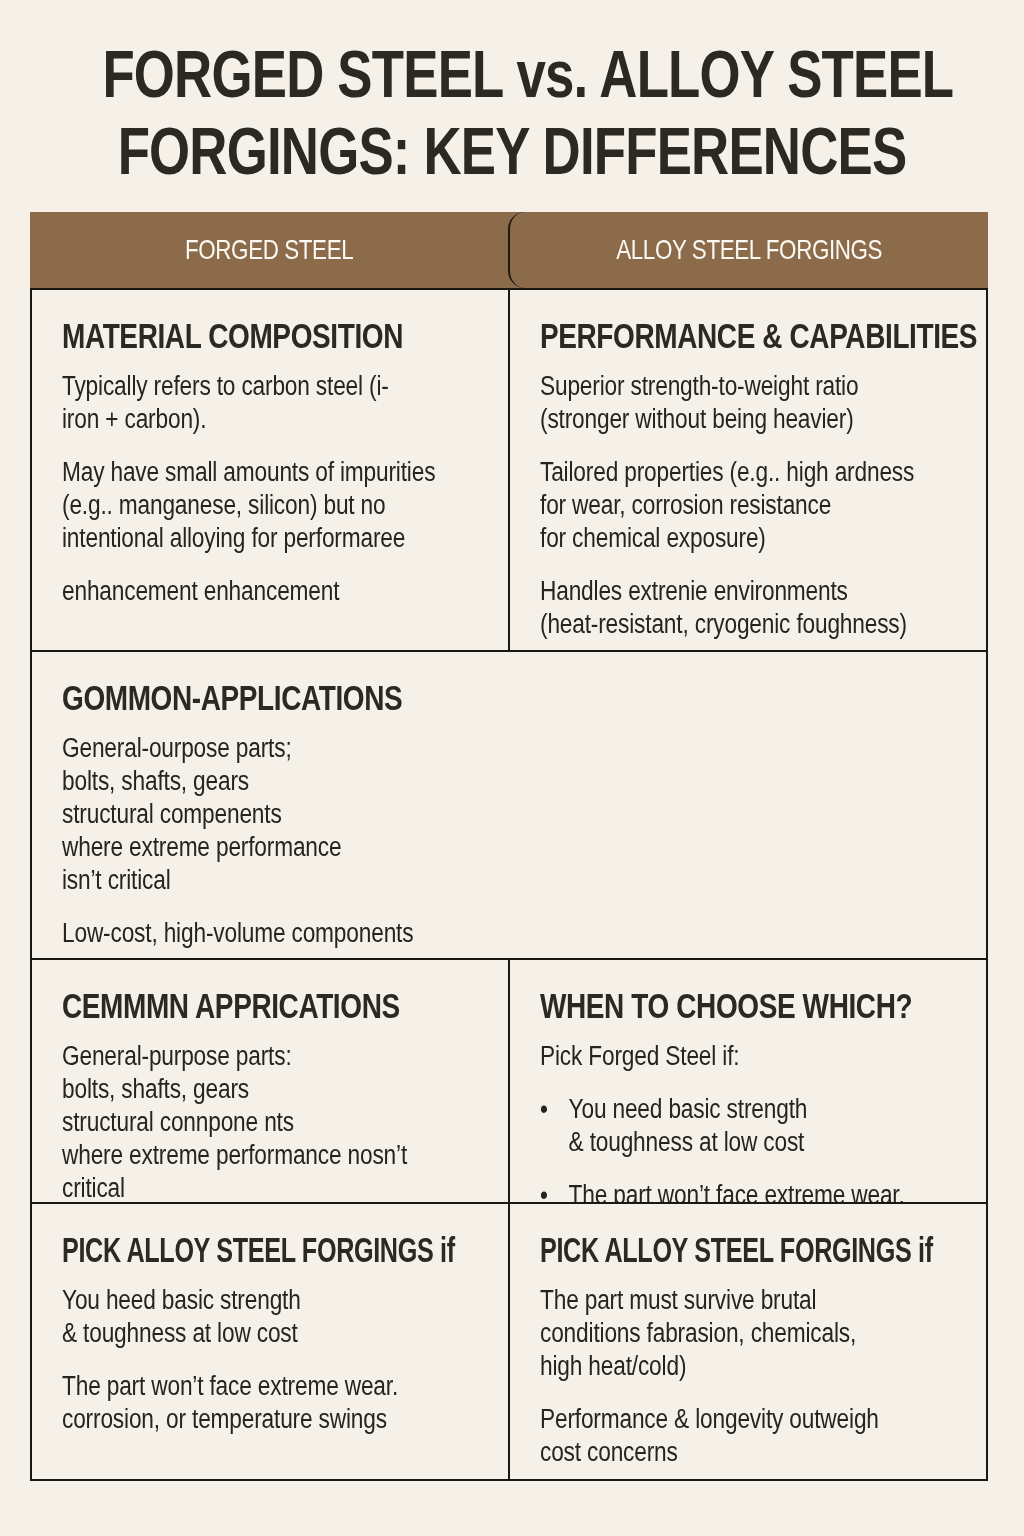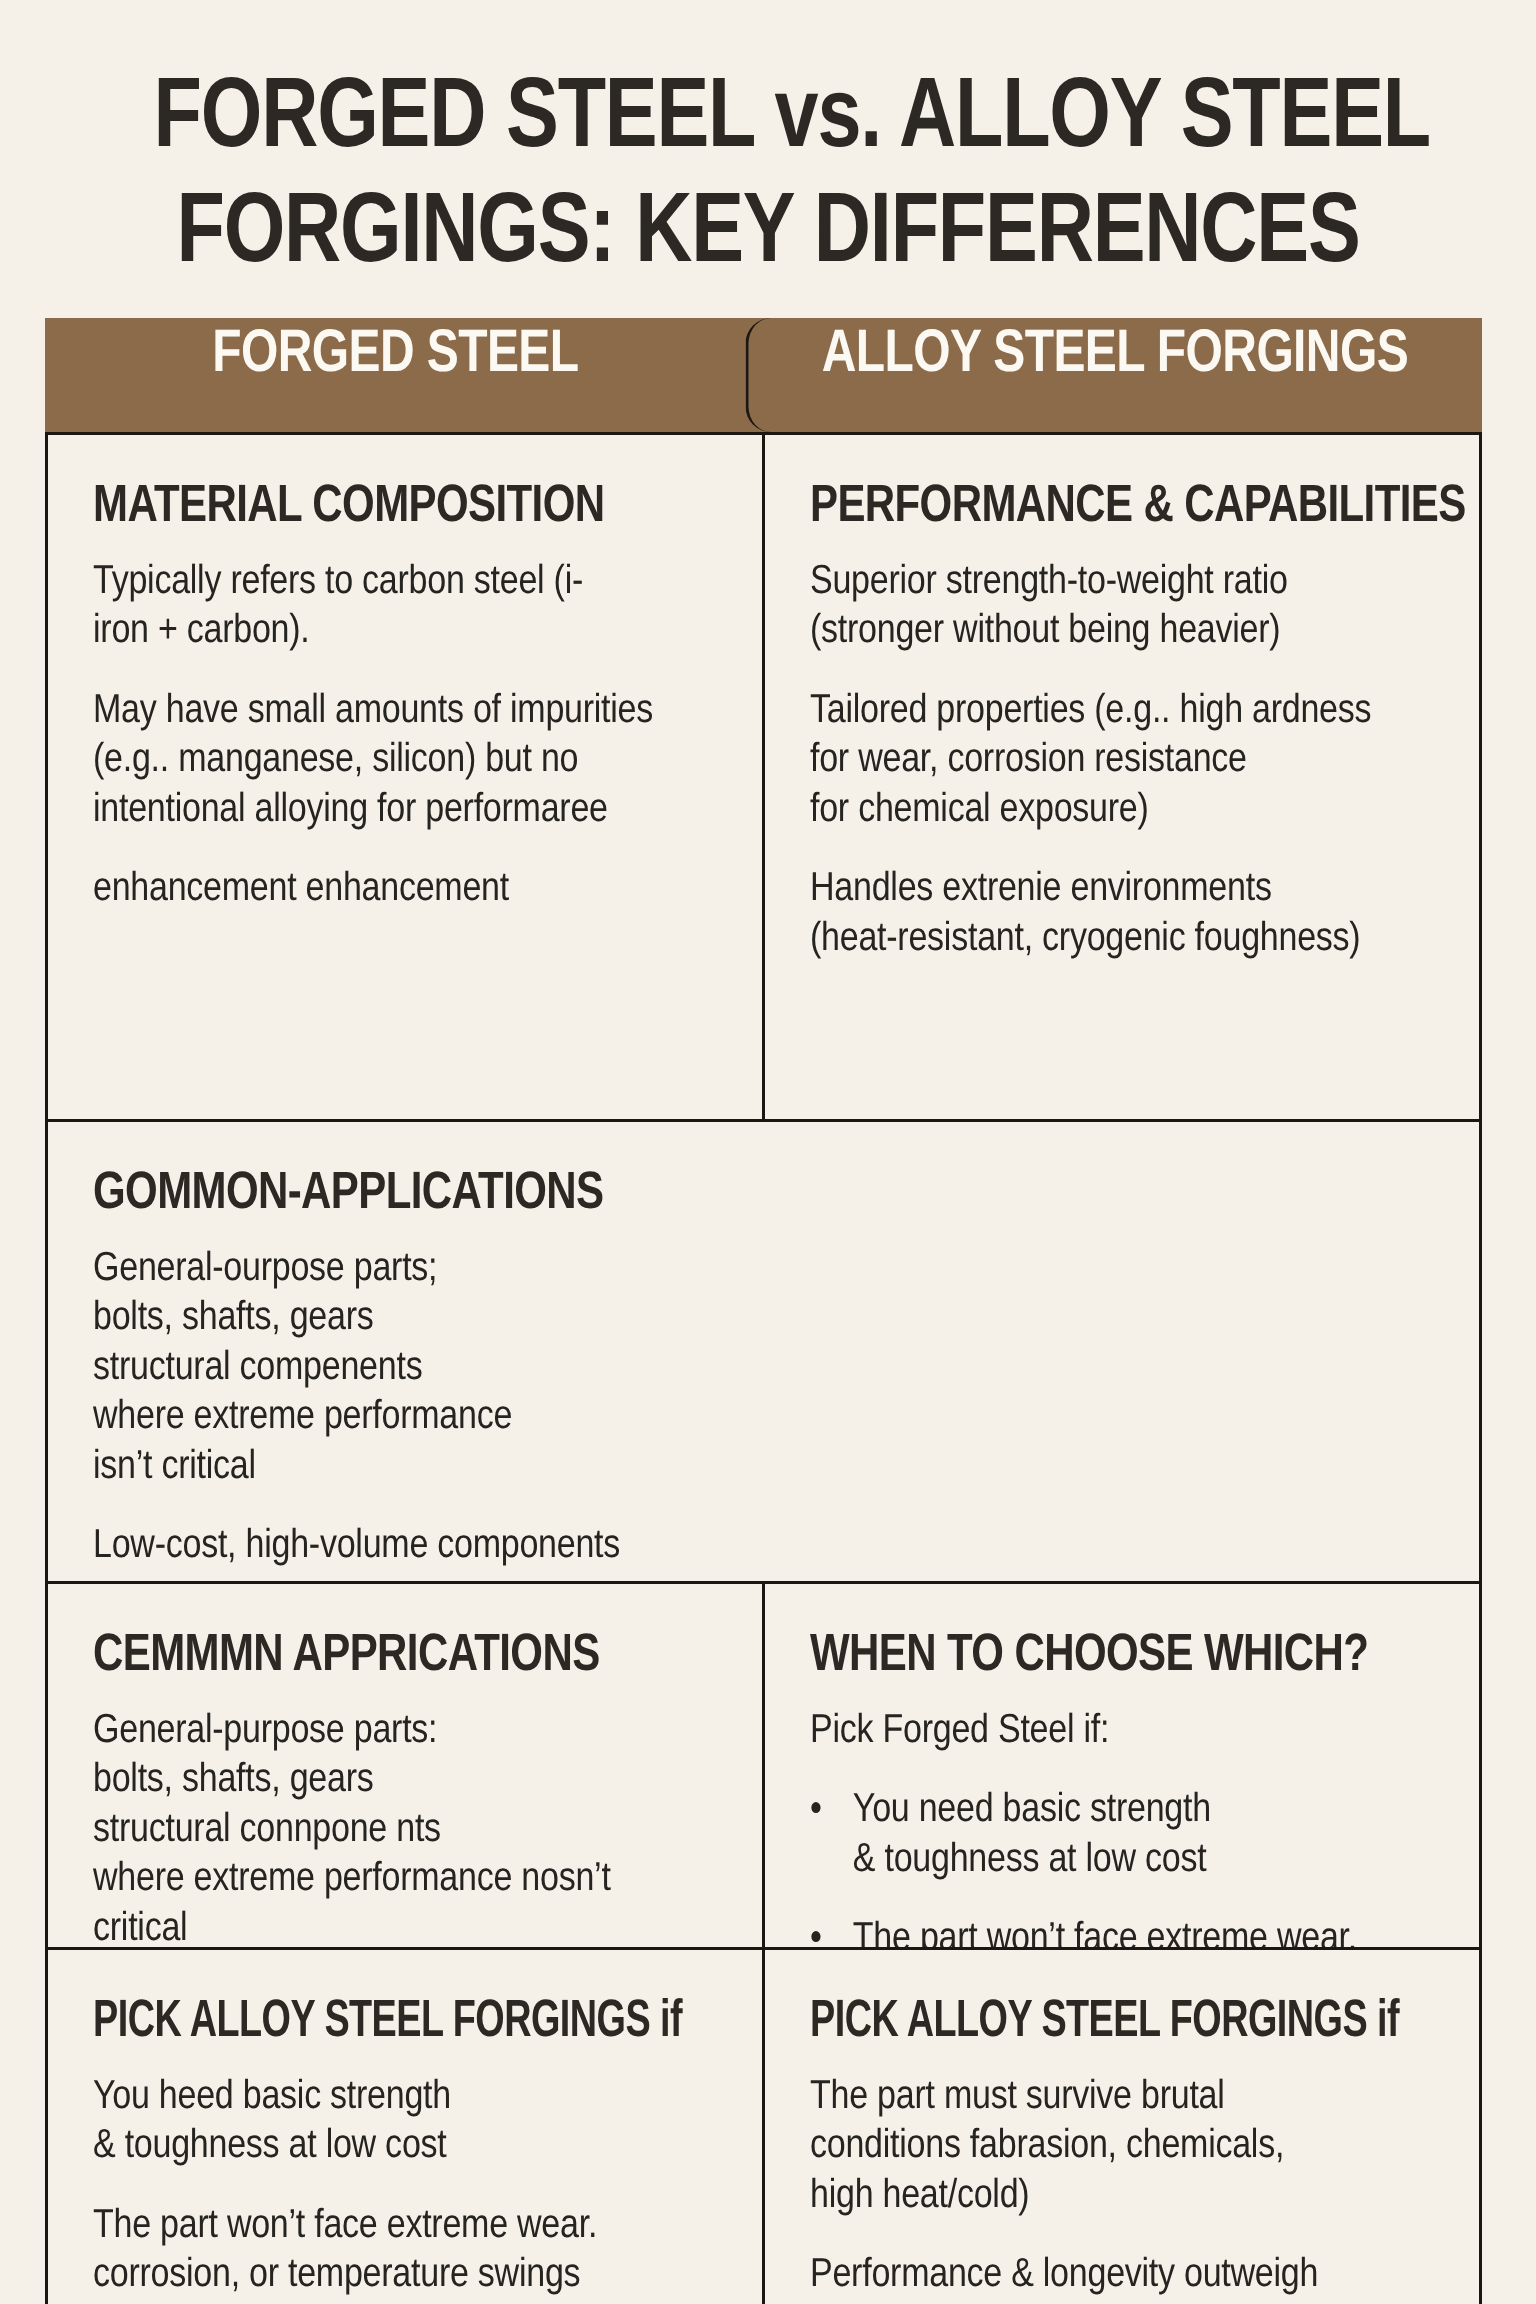--- a/index.html
+++ b/index.html
@@ -25,30 +25,30 @@
     font-size:66px;line-height:77px;letter-spacing:-1px;
     transform:scaleX(0.80);transform-origin:50% 0;
     margin:0;white-space:nowrap;
   }
   .table{position:absolute;left:30px;top:212px;width:958px;}
   .thead{
     display:flex;height:76px;background:var(--header-bg);
     border-bottom:2px solid var(--line);
   }
   .th{
-    flex:1;display:flex;justify-content:center;
-    color:var(--header-text);font-weight:bold;font-size:40px;letter-spacing:-0.5px;
+    flex:1;display:flex;align-items:center;justify-content:center;
+    color:var(--header-text);font-weight:normal;font-size:28px;letter-spacing:-0.5px;
     white-space:nowrap;
   }
   .th + .th{border-left:2px solid var(--line);border-radius:17px;}
   .th .th-label{transform:scaleX(0.80);transform-origin:50% 50%;}
   .tbody{border:2px solid var(--line);border-top:none;}
   .tr{display:flex;box-sizing:border-box;}
   .tr + .tr{border-top:2px solid var(--line);}
-  .tr.r1{height:456px;}
+  .tr.r1{height:360px;}
   .tr.r2{height:308px;flex-direction:column;}
   .tr.r3{height:244px;}
   .tr.r4{height:277px;}
   .td{
     flex:1;box-sizing:border-box;
     padding:22px 10px 0 30px;
     overflow:hidden;
   }
   .td + .td{border-left:2px solid var(--line);}
   .cell-h{

